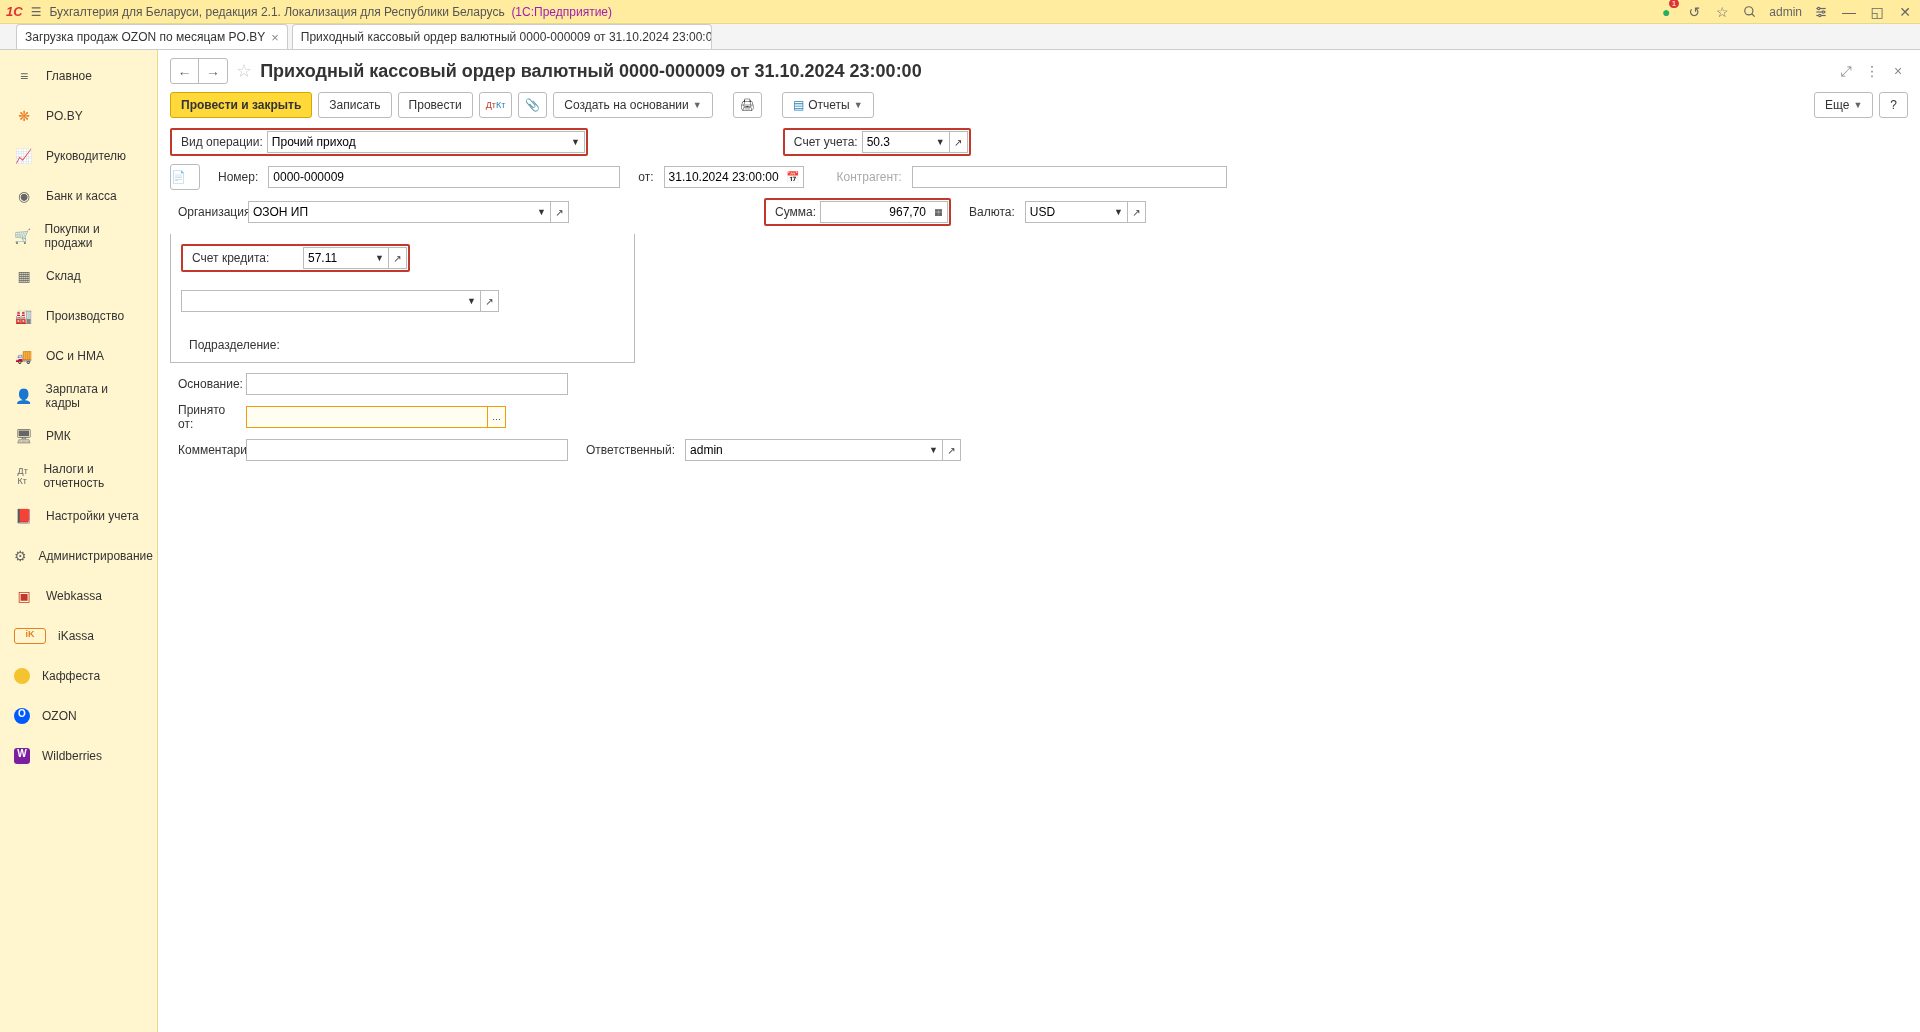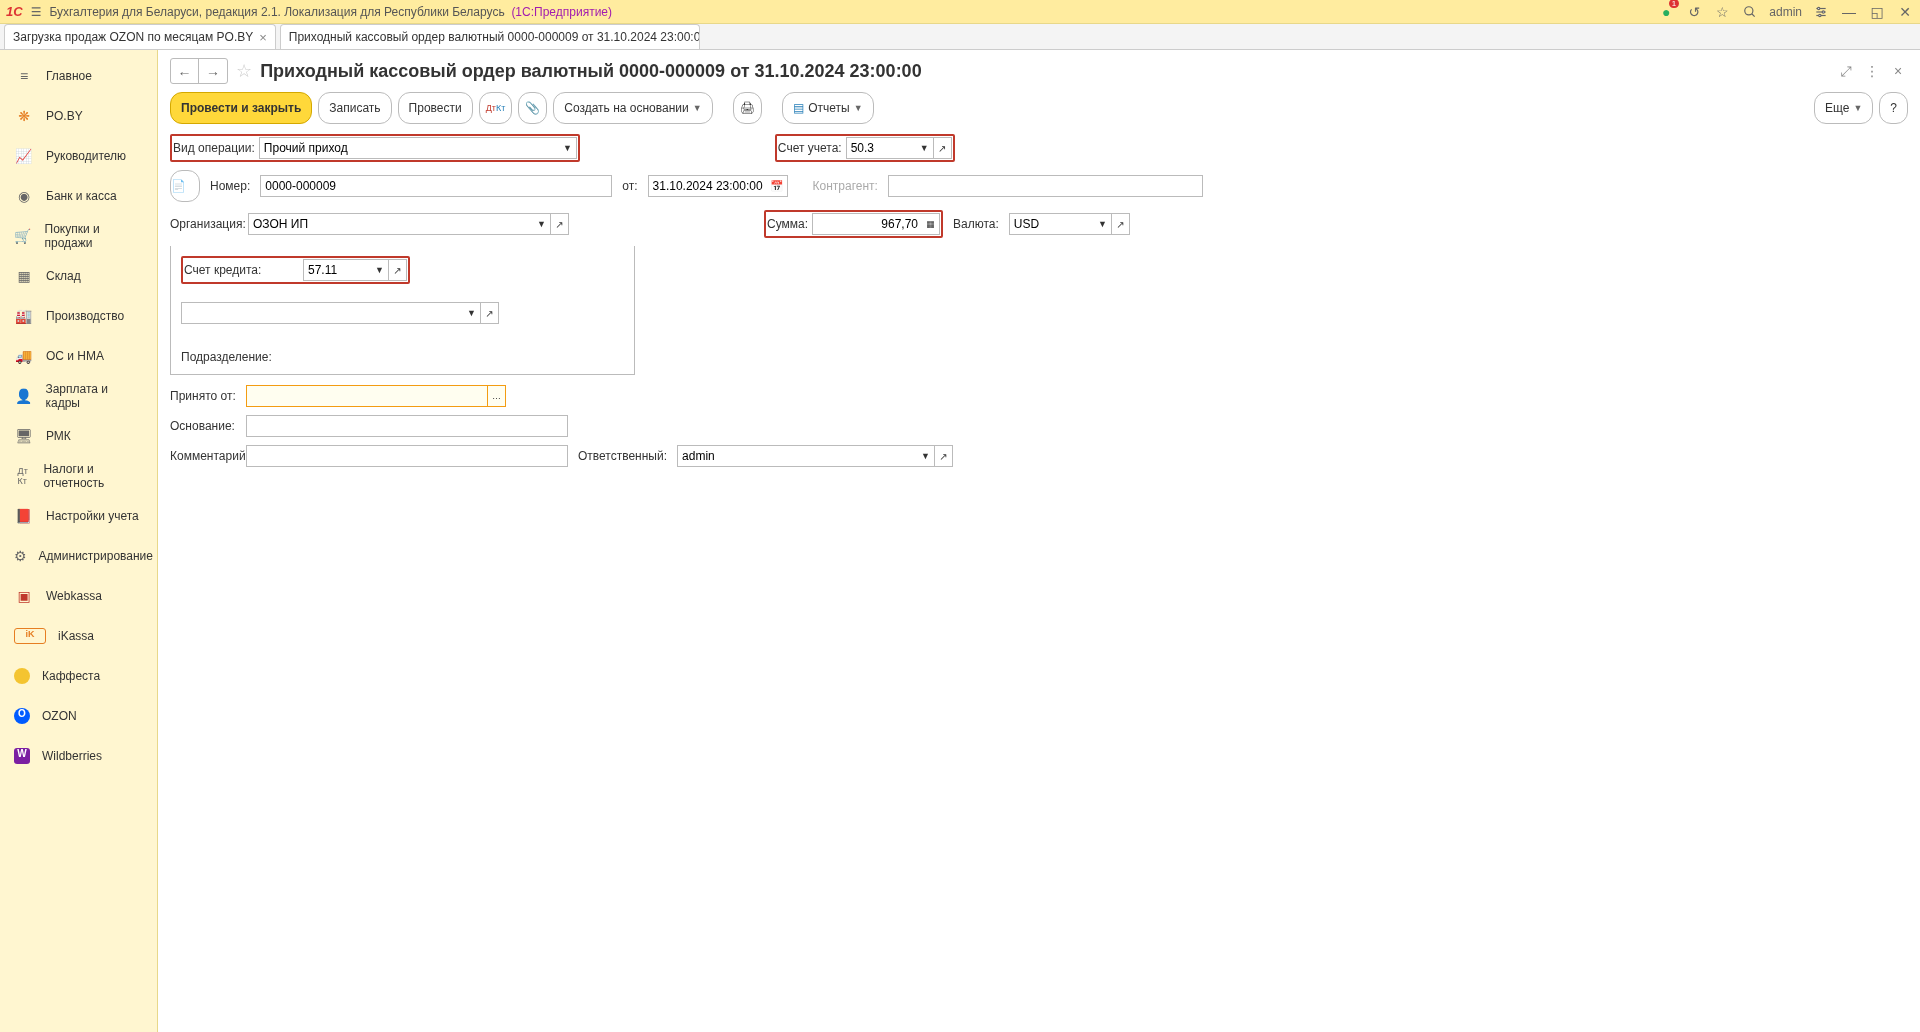--- a/index.html
+++ b/index.html
@@ -11,21 +11,21 @@
 .topbar .menu-icon { margin-right: 8px; cursor: pointer; color: #666; }
 .topbar .title { color: #555; font-size: 12px; }
 .topbar .title .sub { color: #a21caf; }
 .topbar .right { margin-left: auto; display: flex; align-items: center; gap: 10px; }
 .topbar .right .ico { width: 18px; height: 18px; display: flex; align-items: center; justify-content: center; color: #666; cursor: pointer; font-size: 14px; }
 .topbar .badge { position: relative; }
 .topbar .badge::after { content: "1"; position: absolute; top: -4px; right: -4px; background: #d33; color: #fff; font-size: 8px; border-radius: 6px; padding: 0 3px; }
 .topbar .user { color: #666; font-size: 12px; }
 
 
-.tabsrow { height: 26px; background: #f4f4f4; border-bottom: 1px solid #ccc; display: flex; align-items: stretch; padding-left: 4px; }
+.tabsrow { height: 26px; background: #f4f4f4; border-bottom: 1px solid #ccc; display: flex; align-items: stretch; padding-left: 16px; }
 .tabsrow .tab { display: flex; align-items: center; padding: 0 8px; border: 1px solid #ccc; border-bottom: none; background: #fff; margin-right: 4px; font-size: 12px; border-radius: 4px 4px 0 0; max-width: 420px; white-space: nowrap; overflow: hidden; text-overflow: ellipsis; }
 .tabsrow .tab .close { margin-left: 6px; color: #888; cursor: pointer; font-size: 13px; }
 .tabsrow .tab.active { background: #fff; }
 
 
 .wrap { display: flex; height: calc(100vh - 50px); }
 .sidebar { width: 158px; background: #fff6d0; border-right: 1px solid #e8d88a; overflow-y: auto; padding-top: 6px; }
 .sidebar .item { display: flex; align-items: center; height: 40px; padding: 0 14px; cursor: pointer; color: #333; font-size: 12px; }
 .sidebar .item .icn { width: 20px; margin-right: 12px; display: flex; justify-content: center; color: #666; font-size: 14px; }
 .sidebar .item .icn.orange { color: #e67e22; }
@@ -41,30 +41,30 @@
 .hdrrow { display: flex; align-items: center; margin-bottom: 8px; }
 .navbtns { display: flex; border: 1px solid #bbb; border-radius: 3px; margin-right: 8px; }
 .navbtns .nb { width: 28px; height: 24px; display: flex; align-items: center; justify-content: center; cursor: pointer; border-right: 1px solid #bbb; font-size: 14px; color: #666; }
 .navbtns .nb:last-child { border-right: none; }
 .star { color: #ccc; font-size: 18px; margin-right: 8px; cursor: pointer; }
 .pgtitle { font-size: 18px; font-weight: bold; color: #333; flex: 1; }
 .hdrrow .ri { width: 20px; height: 20px; margin-left: 6px; color: #888; cursor: pointer; font-size: 14px; display:flex; align-items:center; justify-content:center; }
 
 
 .toolbar { display: flex; align-items: center; gap: 6px; margin-bottom: 10px; flex-wrap: wrap; }
-.btn { border: 1px solid #bbb; background: #fff; padding: 4px 10px; border-radius: 12px; cursor: pointer; font-size: 12px; color: #333; height: 32px; display: inline-flex; align-items: center; }
+.btn { border: 1px solid #bbb; background: #fff; padding: 4px 10px; border-radius: 3px; cursor: pointer; font-size: 12px; color: #333; height: 26px; display: inline-flex; align-items: center; }
 .btn.primary { background: #ffd83a; border-color: #d4a800; font-weight: bold; }
 .btn .dd { margin-left: 4px; font-size: 9px; color: #666; }
 .btn.icon-only { padding: 4px 6px; }
 .toolbar .spacer { width: 8px; }
 .toolbar .right { margin-left: auto; display: flex; gap: 6px; }
 
 
 .formrow { display: flex; align-items: center; gap: 10px; margin-bottom: 8px; flex-wrap: wrap; }
-.lbl { font-size: 12px; color: #333; text-align: left; }
+.lbl { font-size: 12px; color: #333; text-align: left; padding-left: 8px; }
 .input { border: 1px solid #bbb; height: 22px; padding: 0 4px; font-size: 12px; background: #fff; }
 .selgrp { display: flex; align-items: center; }
 .selgrp .input { border-right: none; }
 .selgrp .ddb { width: 18px; height: 22px; border: 1px solid #bbb; display: flex; align-items: center; justify-content: center; font-size: 9px; cursor: pointer; background: #fff; border-left: none; }
 .selgrp .ext { width: 18px; height: 22px; border: 1px solid #bbb; border-left: none; display: flex; align-items: center; justify-content: center; font-size: 10px; cursor: pointer; background: #fff; }
 .redbox { border: 2px solid #c0392b; padding: 1px; border-radius: 2px; display: inline-flex; align-items: center; }
 .redbox .lbl { margin-right: 4px; }
 .orangebox .input { border: 1px solid #f39c12; background: #fffef0; }
 .orangebox .ddb { border: 1px solid #f39c12; border-left:none; background:#fffef0;}
 .calbtn { width: 20px; height: 22px; border: 1px solid #bbb; border-left:none; display:flex; align-items:center; justify-content:center; cursor:pointer; font-size:11px; background:#fff; }
@@ -323,29 +323,29 @@
           <span class="ddb">▼</span>
           <span class="ext">↗</span>
         </span>
       </div>
       <div class="formrow" style="margin-top:26px; margin-bottom:0;">
         <span class="lbl">Подразделение:</span>
       </div>
     </div>
 
     <div class="formrow">
+      <span class="lbl" style="width:66px;">Основание:</span>
+      <input class="input" style="width: 322px;" value="">
+    </div>
+    <div class="formrow">
       <span class="lbl" style="width:66px;">Принято от:</span>
       <span class="selgrp orangebox">
         <input class="input" style="width: 242px;" value="">
         <span class="ddb">…</span>
       </span>
-    </div>
-    <div class="formrow">
-      <span class="lbl" style="width:66px;">Основание:</span>
-      <input class="input" style="width: 322px;" value="">
     </div>
     <div class="formrow">
       <span class="lbl" style="width:66px;">Комментарий:</span>
       <input class="input" style="width: 322px;" value="">
       <span class="lbl">Ответственный:</span>
       <span class="selgrp">
         <input class="input" style="width: 240px;" value="admin">
         <span class="ddb">▼</span>
         <span class="ext">↗</span>
       </span>

